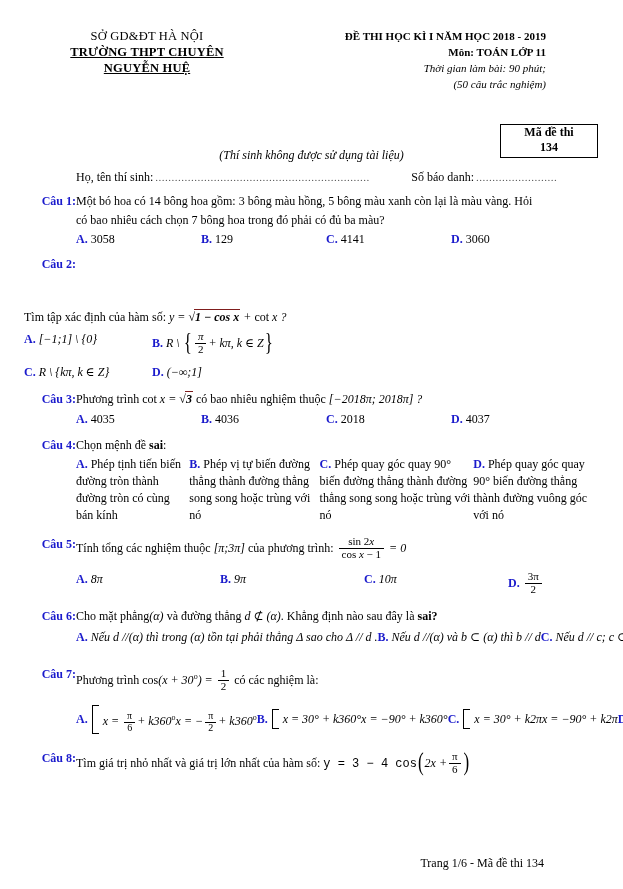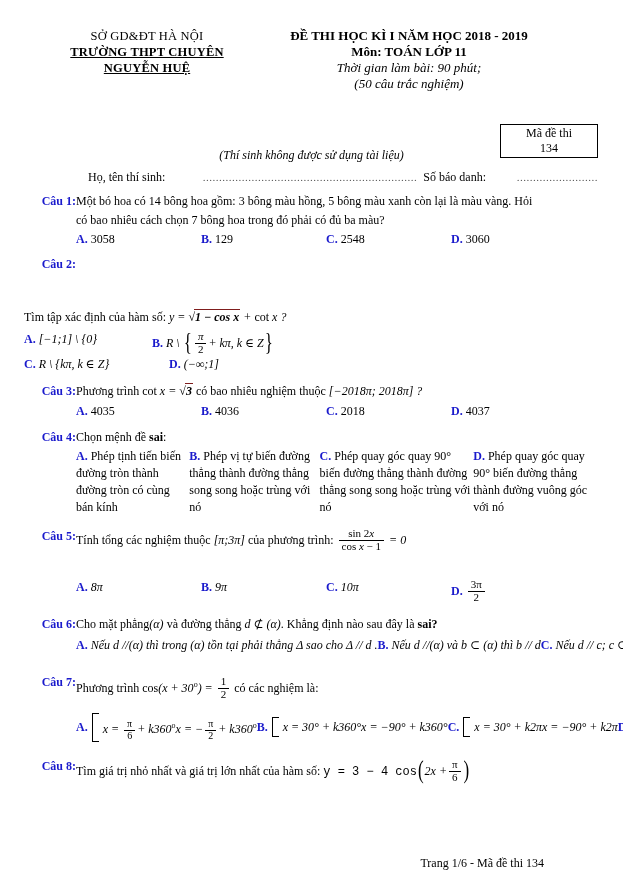--- a/index.html
+++ b/index.html
@@ -10,43 +10,43 @@
     color:#000000;
     position:relative;
     overflow:hidden;
     -webkit-font-smoothing:antialiased;
   }
   .page{position:relative;width:568px;height:889px;}
 
   
   .header{display:flex;padding:28px 22px 0 22px;}
   .hdr-left{width:250px;text-align:center;font-size:12.5px;line-height:16px;}
-  .hdr-right{flex:1;text-align:center;font-size:13px;line-height:16px;}
+  .hdr-right{flex:1;text-align:right;font-size:11px;line-height:16px;}
   .hdr-left .l1{font-weight:normal;letter-spacing:.2px;}
   .hdr-left .l2,.hdr-left .l3{font-weight:bold;text-decoration:underline;letter-spacing:.2px;}
   .hdr-right .r1{font-weight:bold;}
   .hdr-right .r2{font-weight:bold;}
   .hdr-right .r3,.hdr-right .r4{font-style:italic;}
 
   
   .code-box{
     position:absolute;left:500px;top:124px;width:98px;height:34px;
     border:1.4px solid #000;box-sizing:border-box;
-    display:flex;flex-direction:column;align-items:center;justify-content:center;
-    font-weight:normal;font-size:12px;line-height:15px;
+    display:flex;flex-direction:column;align-items:center;justify-content:flex-start;
+    font-weight:bold;font-size:12px;line-height:15px;
   }
 
   .no-doc{
     position:absolute;left:0;top:148px;width:623px;text-align:center;
     font-style:italic;font-size:12px;
   }
 
   .idline{
-    position:absolute;left:88px;top:170px;width:510px;
-    font-size:12px;display:flex;align-items:baseline;white-space:nowrap;text-align:right;
+    position:absolute;left:76px;top:170px;width:510px;
+    font-size:12px;display:flex;align-items:baseline;white-space:nowrap;
   }
   .dots{
     flex:0 0 auto;overflow:hidden;letter-spacing:.5px;color:#555;
     font-size:11px;
   }
   .dots.d1{width:250px;}
   .dots.d2{width:110px;}
   .idline .lbl{margin-right:2px;}
   .idline .sep{margin-left:6px;margin-right:2px;}
 
@@ -147,21 +147,21 @@
         <div class="stem">Một bó hoa có 14 bông hoa gồm: 3 bông màu hồng, 5 bông màu xanh còn lại là màu vàng. Hỏi</div>
         <div class="stem">có bao nhiêu cách chọn 7 bông hoa trong đó phải có đủ ba màu?</div>
         <div class="opts cols4">
           <div class="opt">
             <span class="ol">A.</span><span>3058</span>
           </div>
           <div class="opt">
             <span class="ol">B.</span><span>129</span>
           </div>
           <div class="opt">
-            <span class="ol">C.</span><span>2548</span>
+            <span class="ol">C.</span><span>4141</span>
           </div>
           <div class="opt">
             <span class="ol">D.</span><span>3060</span>
           </div>
         </div>
       </div>
     </div>
 
     <div class="q" style="margin-top:8px;flex-direction:column;">
       <div class="qlabel">Câu 2:</div>
@@ -173,21 +173,21 @@
           </span>
         </div>
         <div class="opts cols2" style="margin-top:5px;">
           <div class="opt" style="flex:0 0 128px;">
             <span class="ol">A.</span><span class="m">[−1;1] \ {0}</span>
           </div>
           <div class="opt">
             <span class="ol">B.</span><span class="m"><i>R</i> \ <span class="big">{</span><span class="frac"><span class="num"><i>π</i></span><span class="den">2</span></span>+ <i>kπ</i>, <i>k</i> <span class="mu">∈</span> <i>Z</i><span class="big">}</span></span>
           </div>
         </div>
-        <div class="opts cols2" style="gap:17px;">
+        <div class="opts cols2" style="margin-top:8px;">
           <div class="opt" style="flex:0 0 128px;">
             <span class="ol">C.</span><span class="m"><i>R</i> \ {<i>kπ</i>, <i>k</i> <span class="mu">∈</span> <i>Z</i>}</span>
           </div>
           <div class="opt">
             <span class="ol">D.</span><span class="m">(−∞;1]</span>
           </div>
         </div>
       </div>
     </div>
 
@@ -243,21 +243,21 @@
 
     <div class="q" style="margin-top:11px;">
       <div class="qlabel">Câu 5:</div>
       <div class="qbody">
         <div class="stem" style="line-height:24px;">
           <span>Tính tổng các nghiệm thuộc</span>
           <span class="m">[π;3π]</span>
           <span>của phương trình:</span>
           <span class="m"><span class="frac"><span class="num"><span class="mu">sin</span> 2<i>x</i></span><span class="den"><span class="mu">cos</span> <i>x</i> − 1</span></span> <span>= 0</span></span>
         </div>
-        <div class="opts cols4" style="margin-top:26px;">
+        <div class="opts cols4" style="margin-top:10px;gap:19px;">
           <div class="opt">
             <span class="ol">A.</span><span class="m">8π</span>
           </div>
           <div class="opt">
             <span class="ol">B.</span><span class="m">9π</span>
           </div>
           <div class="opt">
             <span class="ol">C.</span><span class="m">10π</span>
           </div>
           <div class="opt">

